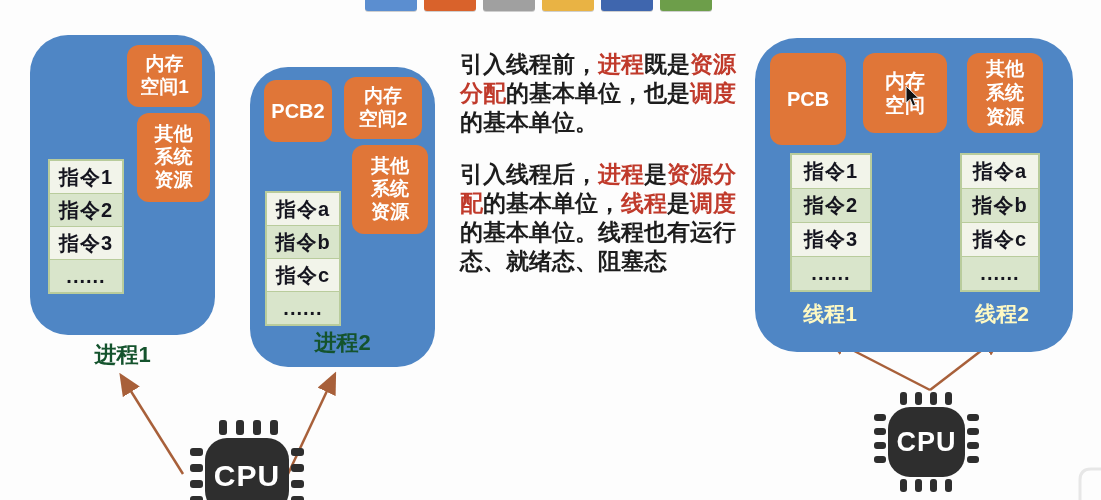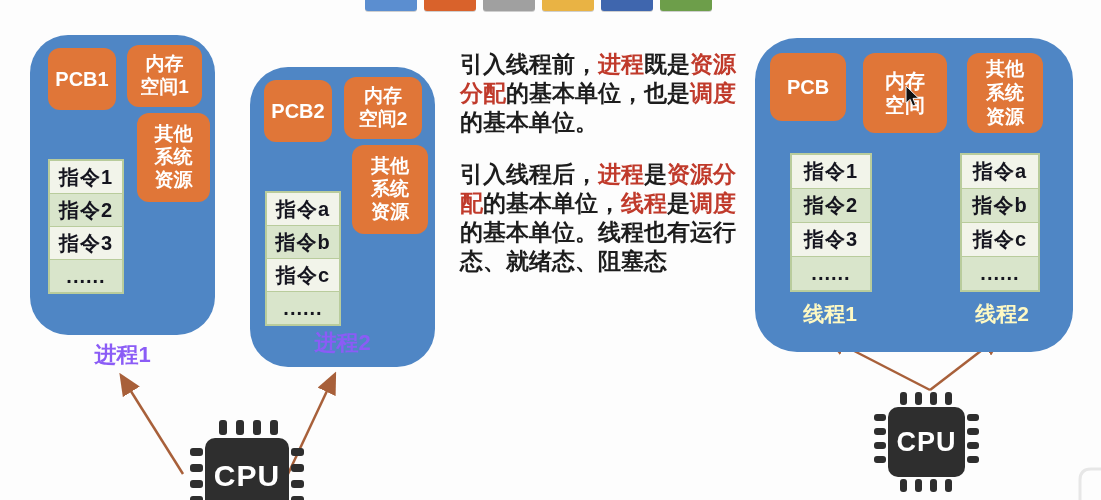--- a/index.html
+++ b/index.html
@@ -27,30 +27,30 @@
   .ilist{position:absolute;display:flex;flex-direction:column;border:1px solid #b9cc9c;}
   .irow{
     height:34px;box-sizing:border-box;border:1px solid #b9cc9c;margin:-1px -0px 0 0;
     display:flex;align-items:center;justify-content:center;
     font-weight:bold;font-size:20px;color:#15151f;letter-spacing:1px;
   }
   .irow:first-child{margin-top:0;}
   .irow:nth-child(odd){background:#f2f4ea;}
   .irow:nth-child(even){background:#d9e5cb;}
 
-  .plabel{position:absolute;text-align:center;font-weight:bold;font-size:22px;color:#8b5cf6;}
+  .plabel{position:absolute;text-align:center;font-weight:bold;font-size:22px;color:#14532d;}
   .tlabel{position:absolute;text-align:center;font-weight:bold;font-size:21px;color:#fef9c3;}
 
   
   .para{position:absolute;left:460px;width:292px;font-size:23px;line-height:29px;font-weight:700;color:#1d1d1d;}
   .para .red{color:#c03a2b;}
 
   
   .cpu-body{
-    position:absolute;background:#2e2e2e;border-radius:10px;
+    position:absolute;background:#2e2e2e;border-radius:22px;
     display:flex;align-items:center;justify-content:center;
     color:#fff;font-weight:bold;letter-spacing:1px;
   }
   .pin{position:absolute;background:#2e2e2e;border-radius:3px;}
 
   svg.overlay{position:absolute;left:0;top:0;pointer-events:none;}
 </style>
 </head>
 <body>
 
@@ -71,21 +71,20 @@
   </defs>
   <line x1="183" y1="474" x2="122" y2="377" stroke="#a8603a" stroke-width="2.5" marker-end="url(#ah)"></line>
   <line x1="288" y1="474" x2="334" y2="376" stroke="#a8603a" stroke-width="2.5" marker-end="url(#ah)"></line>
   <line x1="930" y1="390" x2="829" y2="338" stroke="#a8603a" stroke-width="2.5" marker-end="url(#ah)"></line>
   <line x1="930" y1="390" x2="999" y2="337" stroke="#a8603a" stroke-width="2.5" marker-end="url(#ah)"></line>
 
   <path d="M1080,500 L1080,480 Q1080,469 1091,469 L1101,469" fill="none" stroke="#e7e7e7" stroke-width="3"></path>
 </svg>
 
 <div class="pbox" style="left:30px;top:35px;width:185px;height:300px;">
-  <div class="obox" style="left:18px;top:13px;width:68px;height:62px;">PCB1</div>
   <div class="obox" style="left:97px;top:10px;width:75px;height:62px;font-size:19px;">内存
 空间1</div>
   <div class="obox" style="left:107px;top:78px;width:73px;height:89px;font-size:19px;">其他
 系统
 资源</div>
   <div class="ilist" style="left:18px;top:124px;width:74px;">
     <div class="irow">指令1</div>
     <div class="irow">指令2</div>
     <div class="irow">指令3</div>
     <div class="irow">......</div>
@@ -106,21 +105,21 @@
     <div class="irow">指令c</div>
     <div class="irow">......</div>
   </div>
 </div>
 <div class="plabel" style="left:250px;top:328px;width:185px;">进程2</div>
 
 <div class="para" style="top:50px;"><span>引入线程前，</span><span class="red">进程</span><span>既是</span><span class="red">资源分配</span><span>的基本单位，也是</span><span class="red">调度</span><span>的基本单位。</span></div>
 <div class="para" style="top:160px;"><span>引入线程后，</span><span class="red">进程</span><span>是</span><span class="red">资源分配</span><span>的基本单位，</span><span class="red">线程</span><span>是</span><span class="red">调度</span><span>的基本单位。线程也有运行态、就绪态、阻塞态</span></div>
 
 <div class="pbox right" style="left:755px;top:38px;width:318px;height:314px;">
-  <div class="obox" style="left:15px;top:15px;width:76px;height:68px;">PCB</div>
+  <div class="obox" style="left:15px;top:15px;width:76px;height:92px;">PCB</div>
   <div class="obox" style="left:108px;top:15px;width:84px;height:80px;font-size:20px;">内存
 空间</div>
   <div class="obox" style="left:212px;top:15px;width:76px;height:80px;font-size:19px;line-height:1.25;">其他
 系统
 资源</div>
 
   <div class="ilist" style="left:35px;top:115px;width:80px;">
     <div class="irow" style="height:35px">指令1</div>
     <div class="irow" style="height:35px">指令2</div>
     <div class="irow" style="height:35px">指令3</div>

